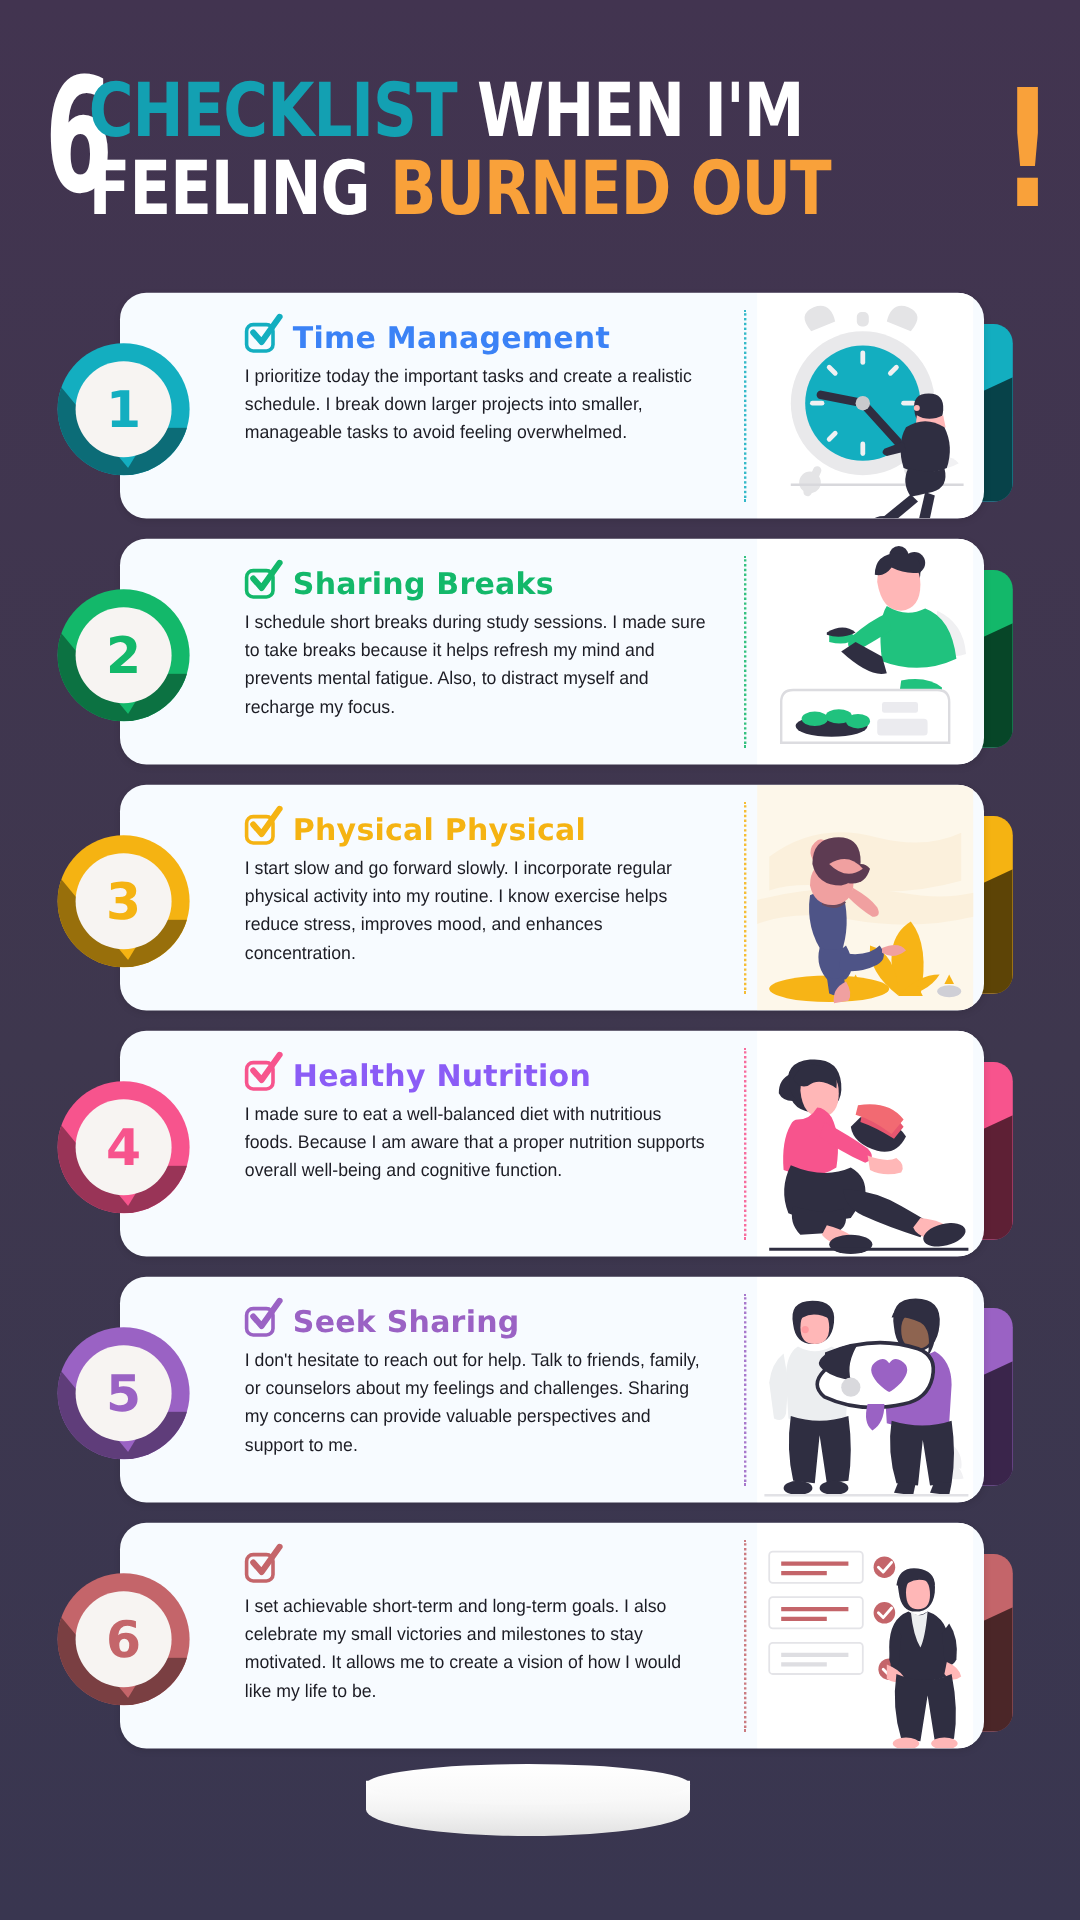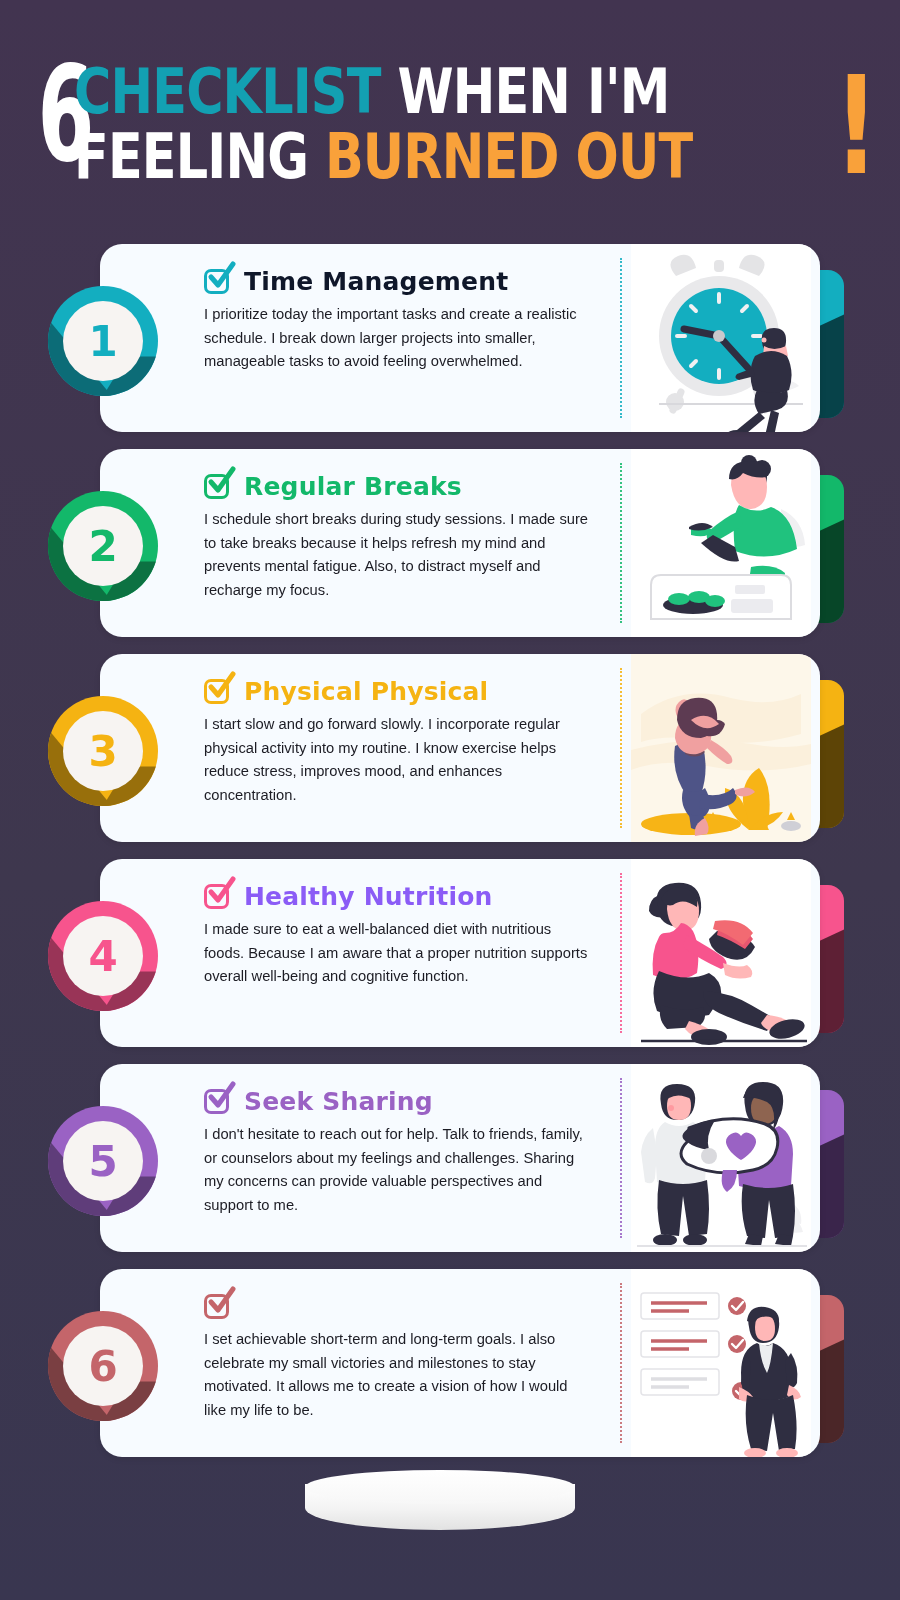--- a/index.html
+++ b/index.html
@@ -151,21 +151,21 @@
     <div class="card">
       <div class="card-inner">
         <div class="txt-col">
           <div class="title-row">
             <span class="cbx" style="color:#13aec0">
               <span class="box"></span>
               <svg viewBox="0 0 30 30">
                   <path d="M5 15 L12 23 L27 2" fill="none" stroke="#13aec0" stroke-width="5" stroke-linecap="round" stroke-linejoin="round"></path>
                 </svg>
             </span>
-            <span class="card-title" style="color:#0f172a">Time Management</span>
+            <span class="card-title" style="color:#3b82f6">Time Management</span>
           </div>
           <div class="card-body">I prioritize today the important tasks and create a realistic schedule. I break down larger projects into smaller, manageable tasks to avoid feeling overwhelmed.</div>
         </div>
         <div class="divider" style="border-color:#13aec0"></div>
         <div class="art-col">
           <div class="ill">
             <svg viewBox="0 0 180 188" preserveAspectRatio="xMidYMid meet">
               <rect x="0" y="0" width="180" height="188" fill="#ffffff"></rect>
               <path d="M45 32 q-12-14 2-20 q14-5 18 12 z" fill="#e4e4e6"></path>
               <path d="M128 32 q12-14-2-20 q-14-5-18 12 z" fill="#e4e4e6"></path>
@@ -222,21 +222,21 @@
     <div class="card">
       <div class="card-inner">
         <div class="txt-col">
           <div class="title-row">
             <span class="cbx" style="color:#13b86a">
               <span class="box"></span>
               <svg viewBox="0 0 30 30">
                   <path d="M5 15 L12 23 L27 2" fill="none" stroke="#13b86a" stroke-width="5" stroke-linecap="round" stroke-linejoin="round"></path>
                 </svg>
             </span>
-            <span class="card-title" style="color:#13b86a">Regular Breaks</span>
+            <span class="card-title" style="color:#13b86a">Sharing Breaks</span>
           </div>
           <div class="card-body">I schedule short breaks during study sessions. I made sure to take breaks because it helps refresh my mind and prevents mental fatigue. Also, to distract myself and recharge my focus.</div>
         </div>
         <div class="divider" style="border-color:#13b86a"></div>
         <div class="art-col">
           <div class="ill">
             <svg viewBox="0 0 180 188" preserveAspectRatio="xMidYMid meet">
               <rect width="180" height="188" fill="#ffffff"></rect>
               <path d="M150 60 q22 10 24 36 q-16 6-26-10z" fill="#f0f0f2"></path>
               <g fill="#2f2e41">

